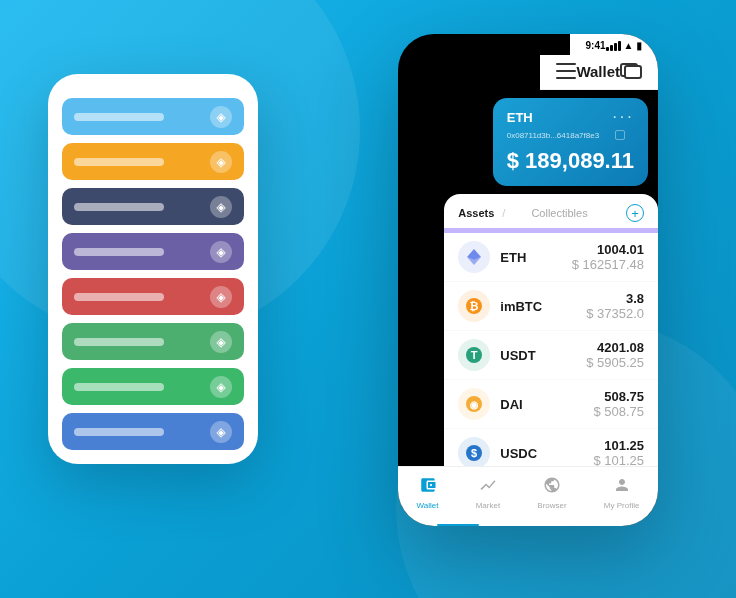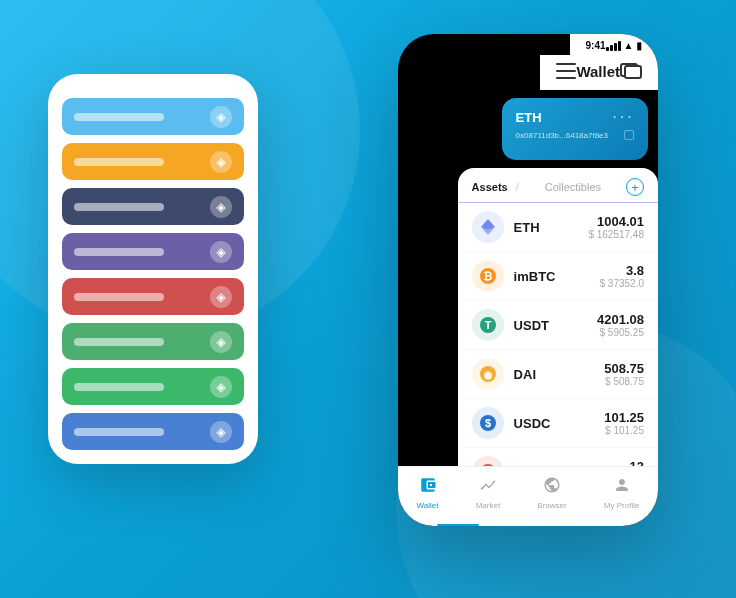--- a/index.html
+++ b/index.html
@@ -229,21 +229,21 @@
       border-radius: 16px 16px 0 0;
       margin: 0 0 0 0;
       overflow-y: auto;
       padding: 0 0 60px;
     }
     .assets-header {
       display: flex;
       justify-content: space-between;
       align-items: center;
       padding: 10px 14px 6px;
-      border-bottom: 1px solid #c4b5fd;
+      border-bottom: 5px solid #c4b5fd;
     }
     .assets-tabs {
       display: flex;
       gap: 8px;
       align-items: center;
       font-size: 11px;
     }
     .assets-tab-active {
       color: #1a1a1a;
       font-weight: 700;
@@ -294,21 +294,21 @@
     }
     .asset-amounts {
       text-align: right;
     }
     .asset-amount {
       font-size: 13px;
       font-weight: 600;
       color: #1a1a1a;
     }
     .asset-usd {
-      font-size: 10px;
+      font-size: 13px;
       color: #aaa;
       margin-left: 44px;
     }
 
     
     .tab-bar {
       position: absolute;
       bottom: 0;
       left: 0;
       right: 0;
@@ -422,20 +422,23 @@
 
     <div class="eth-card">
       <div class="eth-card-header">
         <span class="eth-card-name">ETH</span>
         <span class="eth-card-dots">···</span>
       </div>
       <div class="eth-card-address">
         <span>0x08711d3b...6418a7f8e3</span>
         <div class="eth-card-address-copy"></div>
       </div>
+      <div class="eth-card-balance">
+        <span>$ 189,089.11</span>
+      </div>
     </div>
 
     <div class="assets-section">
       <div class="assets-header">
         <div class="assets-tabs">
           <span class="assets-tab-active">Assets</span>
           <span class="assets-tab-separator">/</span>
           <span class="assets-tab-inactive">Collectibles</span>
         </div>
         <div class="assets-add">

